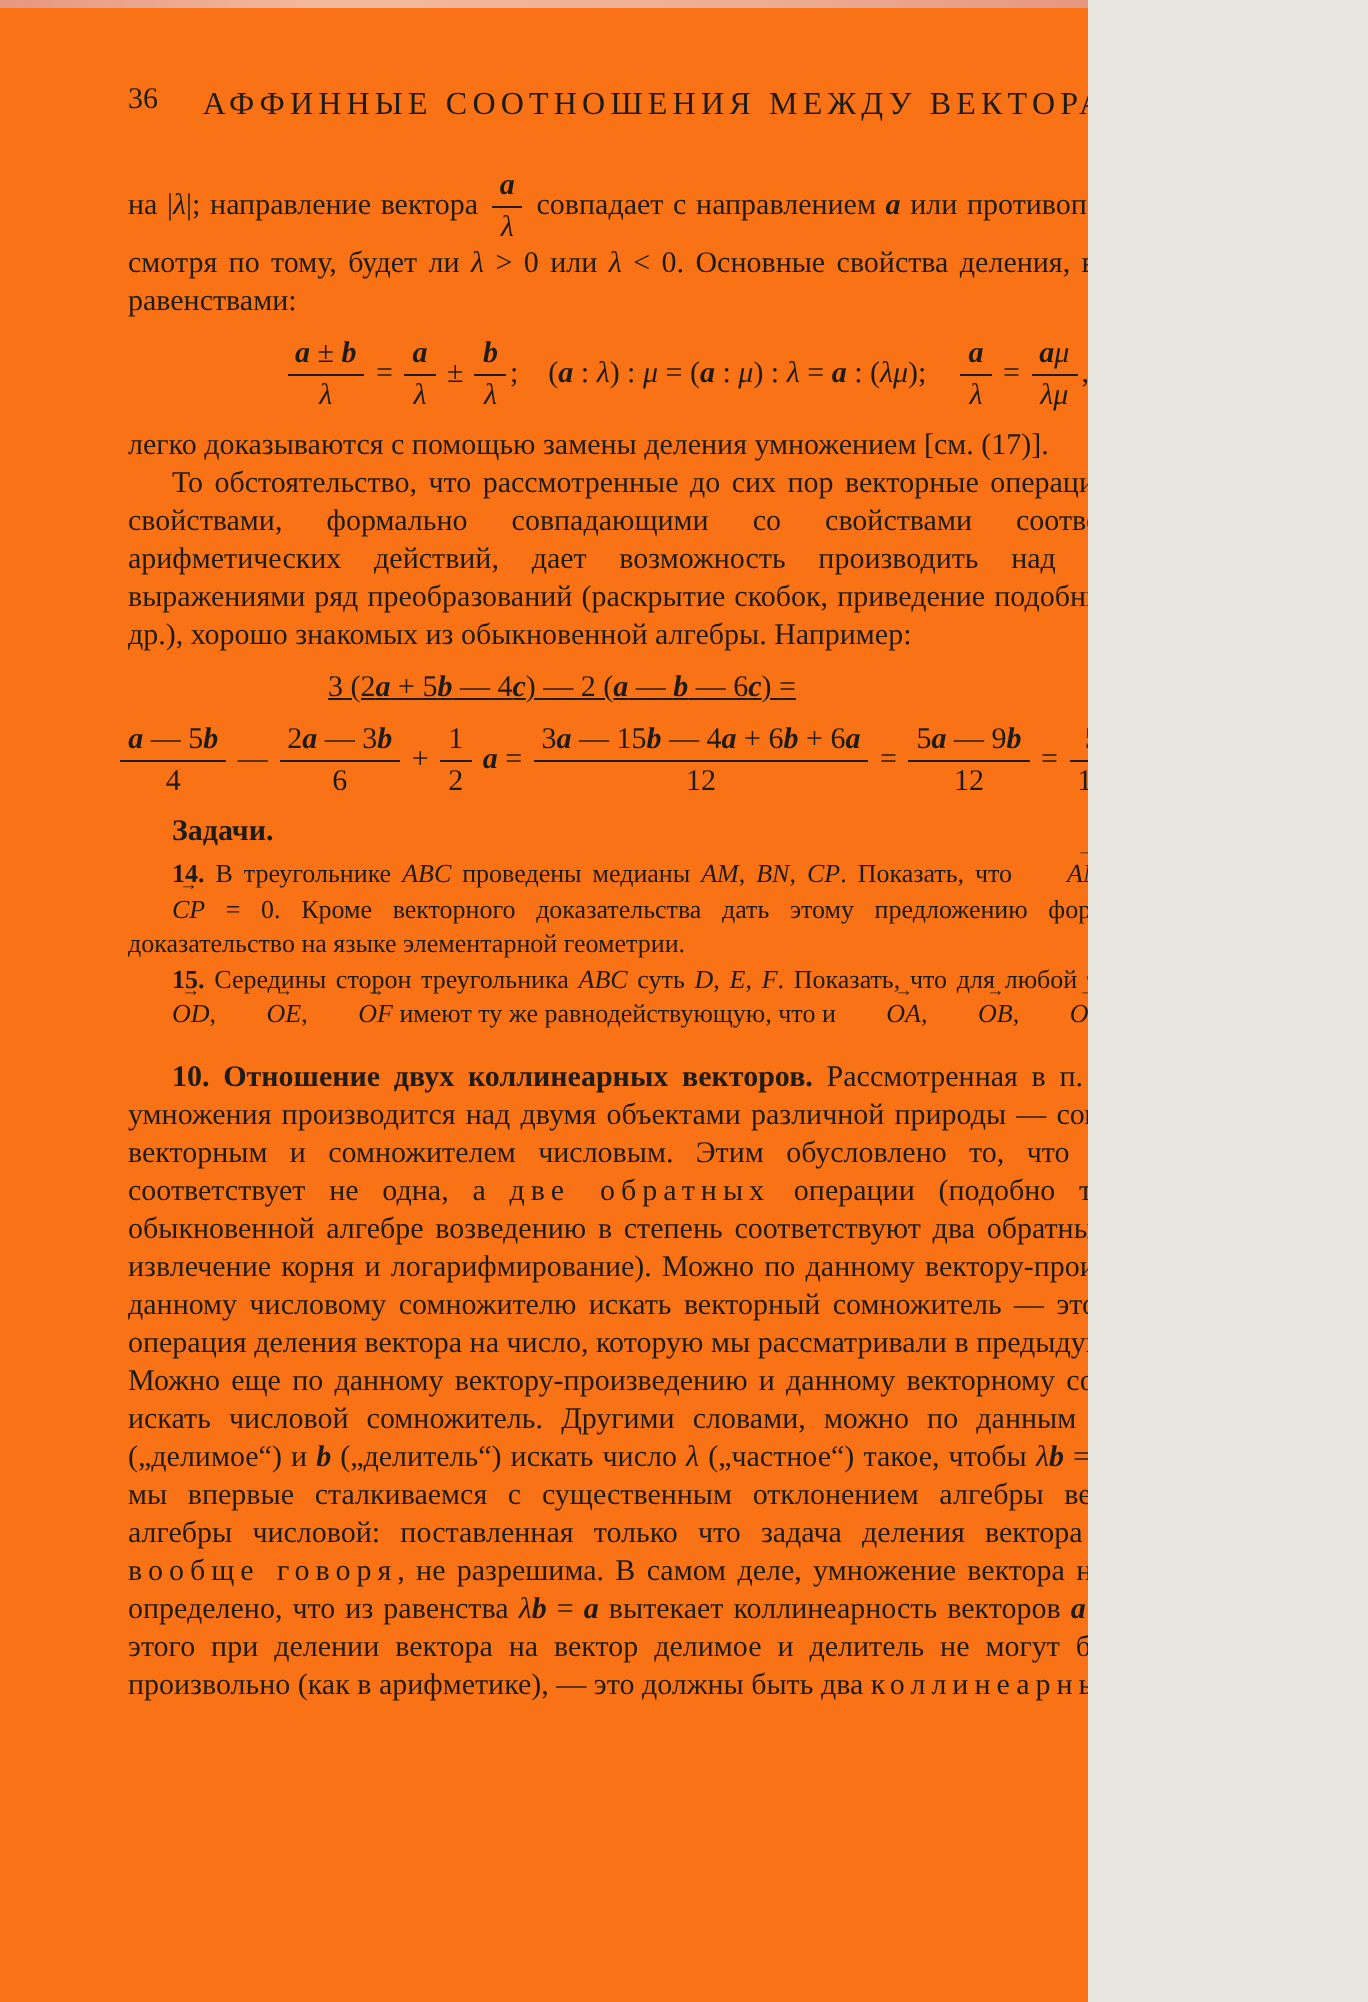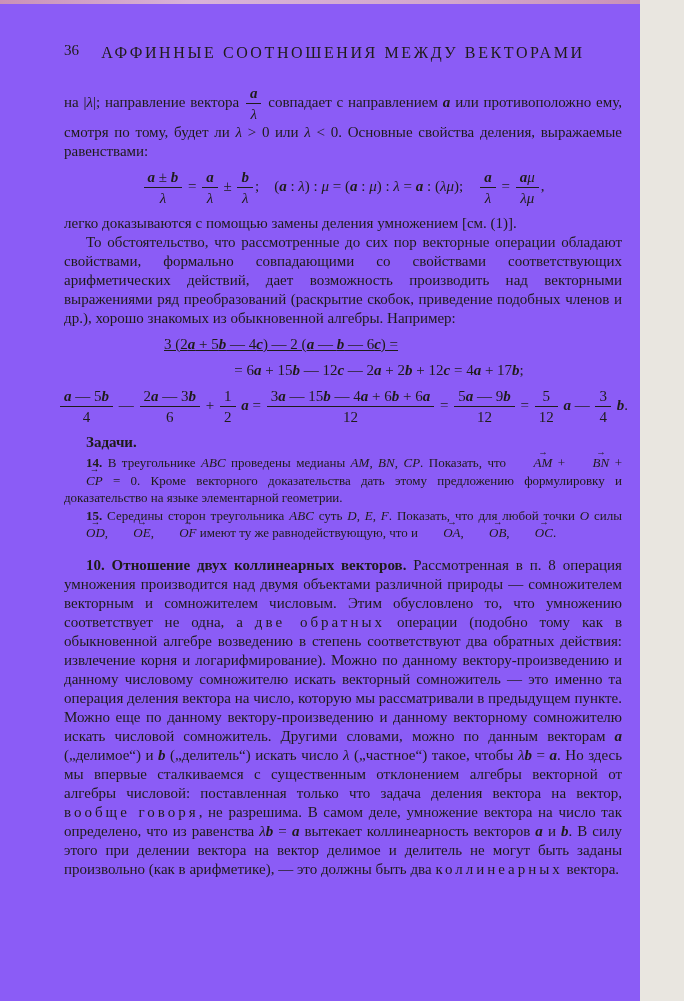--- a/index.html
+++ b/index.html
@@ -1,19 +1,19 @@
 <!DOCTYPE html>
 <html><head>
 <meta charset="utf-8">
 <style>
   * { margin:0; padding:0; box-sizing:border-box; }
   html,body { background:#e9e6e0; }
   .page {
-    width:640px; height:1001px; position:relative; overflow:hidden;
-    background:#8b5cf6; color:#1e1c18;
+    width:544px; height:1001px; position:relative; overflow:hidden;
+    background:#f97316; color:#1e1c18;
     font-family:"Liberation Serif","DejaVu Serif",serif;
   }
   .scan-edge {
     position:absolute; top:0; left:0; width:100%; height:4px;
     background:linear-gradient(90deg,#dfa3a3,#f2cfcf 30%,#eabfbf 70%,#dfa3a3);
     opacity:.75;
   }
   .header { position:absolute; top:44px; left:64px; width:558px; }
   .page-number { position:absolute; left:0; top:-2px; font-size:15px; }
   .running-header { display:block; text-align:center; font-size:16px; letter-spacing:2.6px; }
@@ -47,23 +47,22 @@
 
 <div class="page">
   <div class="scan-edge"></div>
   <div class="header">
     <span class="page-number">36</span>
     <span class="running-header">АФФИННЫЕ СООТНОШЕНИЯ МЕЖДУ ВЕКТОРАМИ</span>
   </div>
   <div class="body-col" id="page-body">
       <div class="blk p">на |<span class="mi">λ</span>|; направление вектора <span class="frac"><span class="num"><span class="mv">a</span></span><span class="den"><span class="mi">λ</span></span></span> совпадает с направлением <span class="mv">a</span> или противоположно ему, смотря по тому, будет ли <span class="mi">λ</span> &gt; 0 или <span class="mi">λ</span> &lt; 0. Основные свойства деления, выражаемые равенствами:</div>
       <div class="blk formula"><span class="frac"><span class="num"><span class="mv">a</span> ± <span class="mv">b</span></span><span class="den"><span class="mi">λ</span></span></span> = <span class="frac"><span class="num"><span class="mv">a</span></span><span class="den"><span class="mi">λ</span></span></span> ± <span class="frac"><span class="num"><span class="mv">b</span></span><span class="den"><span class="mi">λ</span></span></span>;  (<span class="mv">a</span> : <span class="mi">λ</span>) : <span class="mi">μ</span> = (<span class="mv">a</span> : <span class="mi">μ</span>) : <span class="mi">λ</span> = <span class="mv">a</span> : (<span class="mi">λμ</span>);  <span class="frac"><span class="num"><span class="mv">a</span></span><span class="den"><span class="mi">λ</span></span></span> = <span class="frac"><span class="num"><span class="mv">a</span><span class="mi">μ</span></span><span class="den"><span class="mi">λμ</span></span></span>,</div>
-      <div class="blk p">легко доказываются с помощью замены деления умножением [см. (1)].</div>
+      <div class="blk p">легко доказываются с помощью замены деления умножением [см. (17)].</div>
       <div class="blk p indent">То обстоятельство, что рассмотренные до сих пор векторные операции обладают свойствами, формально совпадающими со свойствами соответствующих арифметических действий, дает возможность производить над векторными выражениями ряд преобразований (раскрытие скобок, приведение подобных членов и др.), хорошо знакомых из обыкновенной алгебры. Например:</div>
       <div class="blk formula shift-left">3 (2<span class="mv">a</span> + 5<span class="mv">b</span> — 4<span class="mv">c</span>) — 2 (<span class="mv">a</span> — <span class="mv">b</span> — 6<span class="mv">c</span>) =</div>
-      <div class="blk formula shift-right">= 6<span class="mv">a</span> + 15<span class="mv">b</span> — 12<span class="mv">c</span> — 2<span class="mv">a</span> + 2<span class="mv">b</span> + 12<span class="mv">c</span> = 4<span class="mv">a</span> + 17<span class="mv">b</span>;</div>
       <div class="blk formula wide"><span class="frac"><span class="num"><span class="mv">a</span> — 5<span class="mv">b</span></span><span class="den">4</span></span> — <span class="frac"><span class="num">2<span class="mv">a</span> — 3<span class="mv">b</span></span><span class="den">6</span></span> + <span class="frac"><span class="num">1</span><span class="den">2</span></span> <span class="mv">a</span> = <span class="frac"><span class="num">3<span class="mv">a</span> — 15<span class="mv">b</span> — 4<span class="mv">a</span> + 6<span class="mv">b</span> + 6<span class="mv">a</span></span><span class="den">12</span></span> = <span class="frac"><span class="num">5<span class="mv">a</span> — 9<span class="mv">b</span></span><span class="den">12</span></span> = <span class="frac"><span class="num">5</span><span class="den">12</span></span> <span class="mv">a</span> — <span class="frac"><span class="num">3</span><span class="den">4</span></span> <span class="mv">b</span>.</div>
       <div class="blk p indent tasks"><span class="bold">Задачи.</span></div>
       <div class="blk p indent small"><span class="bold">14.</span> В треугольнике <span class="mi">ABC</span> проведены медианы <span class="mi">AM</span>, <span class="mi">BN</span>, <span class="mi">CP</span>. Показать, что <span class="vec"><span class="arr">→</span><span class="vb">AM</span></span> + <span class="vec"><span class="arr">→</span><span class="vb">BN</span></span> + <span class="vec"><span class="arr">→</span><span class="vb">CP</span></span> = 0. Кроме векторного доказательства дать этому предложению формулировку и доказательство на языке элементарной геометрии.</div>
       <div class="blk p indent small"><span class="bold">15.</span> Середины сторон треугольника <span class="mi">ABC</span> суть <span class="mi">D</span>, <span class="mi">E</span>, <span class="mi">F</span>. Показать, что для любой точки <span class="mi">O</span> силы <span class="vec"><span class="arr">→</span><span class="vb">OD</span></span>, <span class="vec"><span class="arr">→</span><span class="vb">OE</span></span>, <span class="vec"><span class="arr">→</span><span class="vb">OF</span></span> имеют ту же равнодействующую, что и <span class="vec"><span class="arr">→</span><span class="vb">OA</span></span>, <span class="vec"><span class="arr">→</span><span class="vb">OB</span></span>, <span class="vec"><span class="arr">→</span><span class="vb">OC</span></span>.</div>
       <div class="blk p indent space-above"><span class="bold">10. Отношение двух коллинеарных векторов.</span> Рассмотренная в п. 8 операция умножения производится над двумя объектами различной природы — сомножителем векторным и сомножителем числовым. Этим обусловлено то, что умножению соответствует не одна, а <span class="sp">две обратных</span> операции (подобно тому как в обыкновенной алгебре возведению в степень соответствуют два обратных действия: извлечение корня и логарифмирование). Можно по данному вектору-произведению и данному числовому сомножителю искать векторный сомножитель — это именно та операция деления вектора на число, которую мы рассматривали в предыдущем пункте. Можно еще по данному вектору-произведению и данному векторному сомножителю искать числовой сомножитель. Другими словами, можно по данным векторам <span class="mv">a</span> („делимое“) и <span class="mv">b</span> („делитель“) искать число <span class="mi">λ</span> („частное“) такое, чтобы <span class="mi">λ</span><span class="mv">b</span> = <span class="mv">a</span>. Но здесь мы впервые сталкиваемся с существенным отклонением алгебры векторной от алгебры числовой: поставленная только что задача деления вектора на вектор, <span class="sp">вообще говоря</span>, не разрешима. В самом деле, умножение вектора на число так определено, что из равенства <span class="mi">λ</span><span class="mv">b</span> = <span class="mv">a</span> вытекает коллинеарность векторов <span class="mv">a</span> и <span class="mv">b</span>. В силу этого при делении вектора на вектор делимое и делитель не могут быть заданы произвольно (как в арифметике), — это должны быть два <span class="sp">коллинеарных</span> вектора.</div>
     </div>
 </div>
 
 </body></html>

